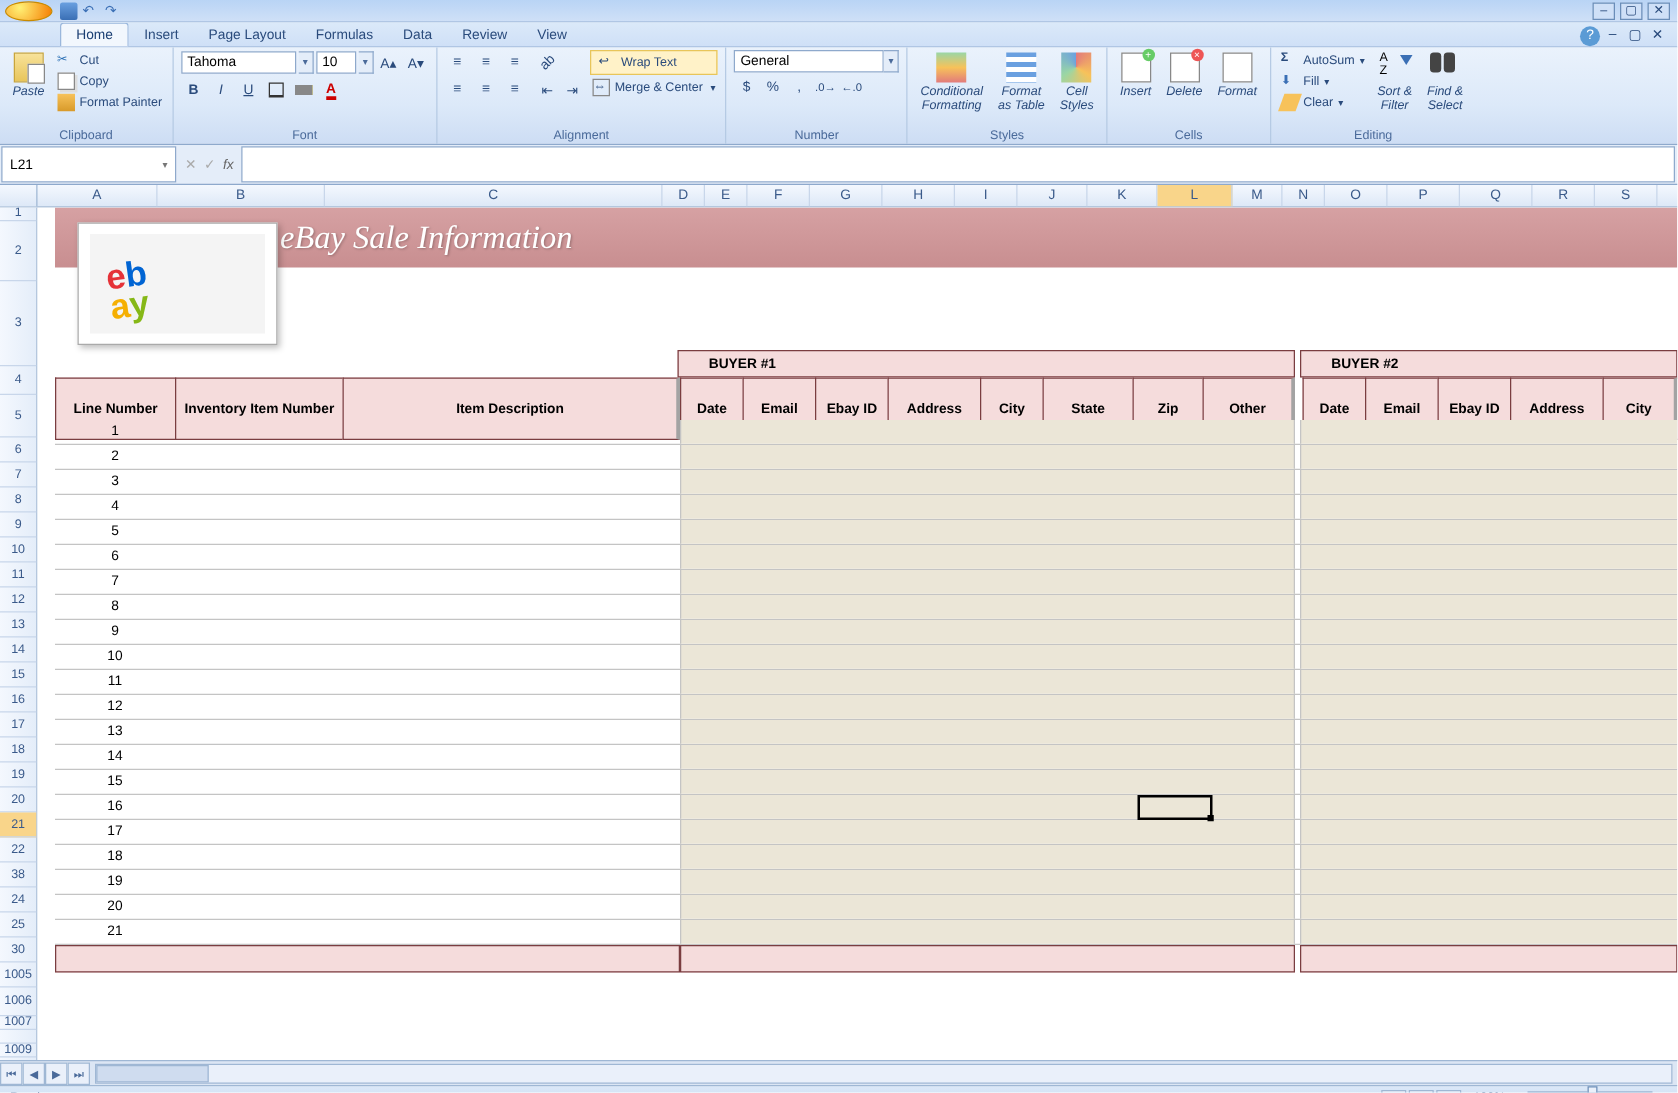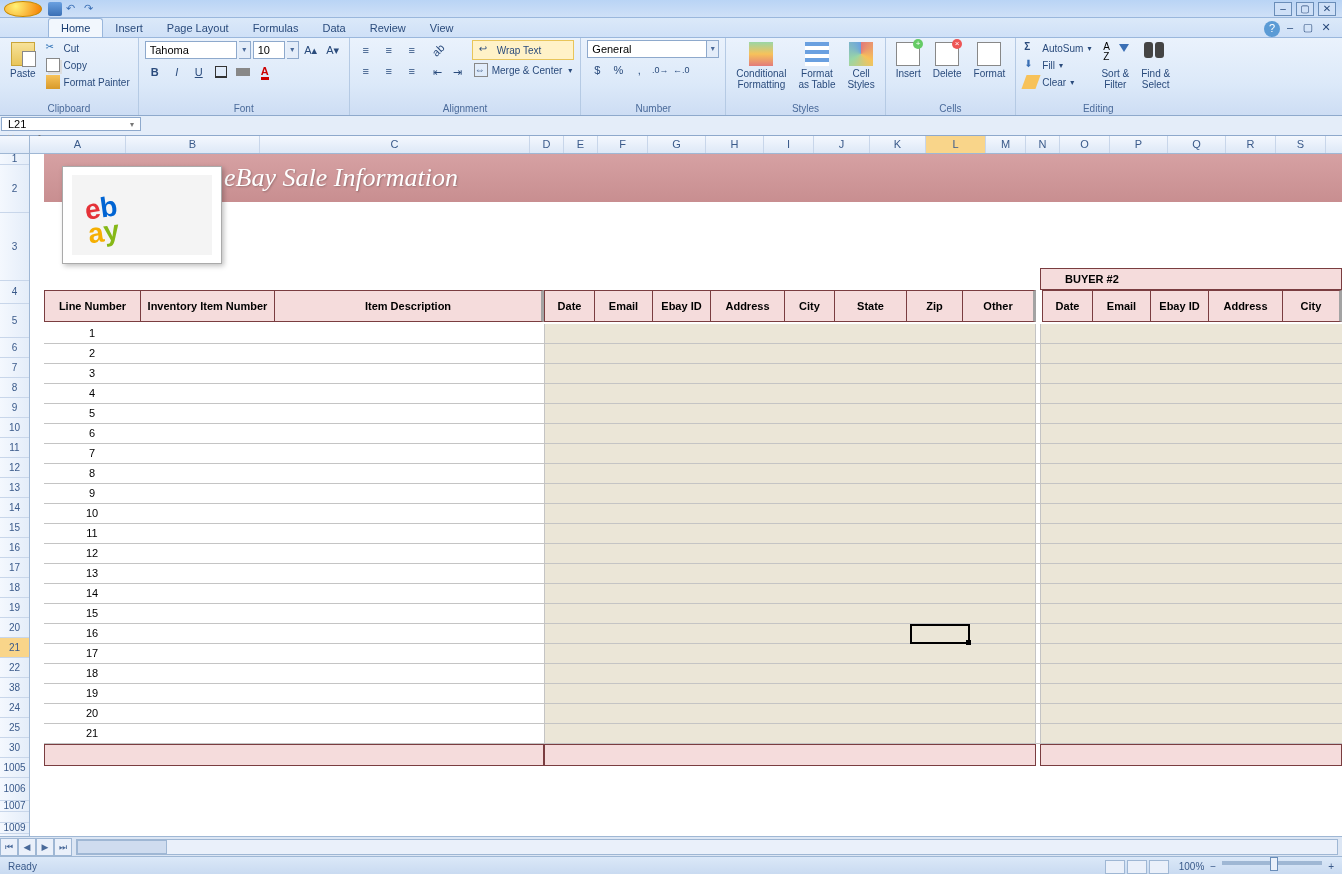--- a/index.html
+++ b/index.html
@@ -20,34 +20,34 @@
 .ribbon-tabs .help { margin-left:auto; display:flex; gap:2px; padding-right:8px; align-items:center; }
 .ribbon-tabs .help span { width:16px; height:16px; color:#2a4b7c; text-align:center; font-size:11px; }
 
 
 .ribbon { height: 78px; background: linear-gradient(#eaf2fc,#dce9f9 60%,#cdddf4); border-bottom:1px solid #8ea9cc; display:flex; }
 .group { border-right:1px solid #b5cae4; padding: 2px 6px 0 6px; display:flex; flex-direction:column; }
 .group-body { flex:1; display:flex; align-items:flex-start; gap:4px; }
 .group-label { text-align:center; font-size:10px; color:#4a6a9a; padding:1px 0; }
 .big-btn { display:flex; flex-direction:column; align-items:center; justify-content:center; padding:2px 4px; gap:2px; cursor:pointer; }
 .big-btn .icon { width:24px; height:24px; }
-.big-btn .lbl { font-size:10px; color:#2a4b7c; text-align:center; line-height:11px; }
+.big-btn .lbl { font-size:10px; color:#2a4b7c; text-align:center; line-height:11px;font-style:italic; }
 .small-btns { display:flex; flex-direction:column; gap:1px; }
 .small-btn { display:flex; align-items:center; gap:4px; font-size:10px; color:#2a4b7c; padding:1px 2px; cursor:pointer; }
 .small-btn .ic { width:14px; height:14px; display:inline-block; }
 .font-row { display:flex; gap:2px; align-items:center; }
 .font-name { width:92px; height:18px; background:#fff; border:1px solid #8ea9cc; font-size:11px; padding:0 4px; display:flex; align-items:center; }
 .font-size { width:32px; height:18px; background:#fff; border:1px solid #8ea9cc; font-size:11px; padding:0 4px; display:flex; align-items:center; }
 .dd-arrow { width:12px; height:18px; background:#e4edf9; border:1px solid #8ea9cc; border-left:none; text-align:center; font-size:8px; line-height:16px; color:#4a6a9a; }
 .sq-btn { width:20px; height:20px; border:1px solid transparent; display:inline-flex; align-items:center; justify-content:center; font-size:11px; color:#2a4b7c; cursor:pointer; }
 .align-grid { display:grid; grid-template-columns:repeat(3,22px); grid-template-rows:repeat(2,20px); gap:1px; }
 .nfmt { width:120px; height:18px; background:#fff; border:1px solid #8ea9cc; font-size:11px; padding:0 4px; display:flex; align-items:center; }
 
 
-.formula-bar { height: 20px; background:#e4edf9; display:flex; border-bottom:1px solid #8ea9cc;flex-direction:column; }
+.formula-bar { height: 32px; background:#e4edf9; display:flex; border-bottom:1px solid #8ea9cc; }
 .name-box { width:140px; background:#fff; border:1px solid #8ea9cc; margin:1px; font-size:11px; padding:0 6px; display:flex; align-items:center; }
 .name-box .dd { margin-left:auto; color:#777; font-size:8px; }
 .fx-btns { display:flex; align-items:center; gap:6px; padding:0 6px; color:#666; }
 .fx-input { flex:1; background:#fff; border:1px solid #8ea9cc; margin:1px 2px 1px 0; }
 
 
 .sheet { position:relative; height: 700px; display:flex; flex-direction:column; }
 .col-headers { height:18px; display:flex; background:linear-gradient(#f4f8fe,#dde8f7); border-bottom:1px solid #9fb7d4; }
 .corner { width:30px; border-right:1px solid #9fb7d4; background:linear-gradient(#f4f8fe,#dde8f7); }
 .ch { border-right:1px solid #c8d6ea; text-align:center; font-size:11px; color:#3a5a8a; line-height:17px; }
@@ -63,21 +63,21 @@
 
 .title-band { position:absolute; left:14px; top:0; width:1298px; height:48px; background:linear-gradient(#d6a1a3,#c88e90); display:flex; align-items:center; }
 .title-band .title-text { font-family:"Lucida Calligraphy","Brush Script MT",cursive; font-style:italic; font-size:26px; color:#fff; margin-left:180px; text-shadow:1px 1px 2px rgba(0,0,0,.25); }
 .logo-box { position:absolute; left:32px; top:12px; width:160px; height:98px; background:#fff; border:1px solid #aaa; box-shadow:2px 2px 5px rgba(0,0,0,.25); display:flex; align-items:center; justify-content:center; overflow:hidden; }
 .logo-box svg { width:140px; height:80px; }
 
 .buyer-header { position:absolute; height:22px; background:#f5dcdc; border:1.5px solid #7a3d40; font-weight:bold; font-size:11px; padding-left:24px; line-height:20px; }
 .buyer1 { left:512px; top:114px; width:494px; }
 .buyer2 { left:1010px; top:114px; width:302px; }
 
-.col-headers-row { position:absolute; top:136px; height:32px; display:flex; }
+.col-headers-row { position:absolute; top:136px; height:50px; display:flex; }
 .chcell { background:#f5dcdc; border:1px solid #7a3d40; border-right:none; font-weight:bold; font-size:11px; text-align:center; display:flex; align-items:center; justify-content:center; padding:0 4px; }
 .chcell:last-child { border-right:3px solid #a3a3a3; }
 
 .data-area { position:absolute; left:14px; top:170px; }
 .data-row { height:20px; display:flex; border-bottom:1px solid #c4c4c4; }
 .dcell { font-size:11px; text-align:center; line-height:19px; }
 .dcell.shade { background:#ebe6d7; }
 .summ-row { height:22px; background:#f5dcdc; border:1.5px solid #7a3d40; }
 
 .active-cell { position:absolute; border:2px solid #000; background:transparent; pointer-events:none; }
@@ -411,20 +411,21 @@
       <div class="logo-box">
         <svg viewBox="0 0 140 80">
             <rect x="0" y="0" width="140" height="80" fill="#f4f4f4"></rect>
             <g transform="translate(10,15) rotate(-8)">
               <text x="0" y="30" font-family="Arial Black,Arial" font-size="28" font-weight="900"><tspan fill="#e53238">e</tspan><tspan fill="#0064d3">b</tspan></text>
               <text x="0" y="54" font-family="Arial Black,Arial" font-size="28" font-weight="900"><tspan fill="#f5af02">a</tspan><tspan fill="#86b817">y</tspan></text>
             </g>
           </svg>
       </div>
 
+      <div class="buyer-header buyer1">BUYER #1</div>
       <div class="buyer-header buyer2">BUYER #2</div>
 
       <div class="col-headers-row" style="left:14px;">
         <div class="chcell" style="width:96px;">Line Number</div>
         <div class="chcell" style="width:134px;">Inventory Item Number</div>
         <div class="chcell" style="width:270px;">Item Description</div>
       </div>
 
       <div class="col-headers-row" style="left:514px;" id="buyer1-cols">
           <div class="chcell" style="width: 50px;">Date</div>

